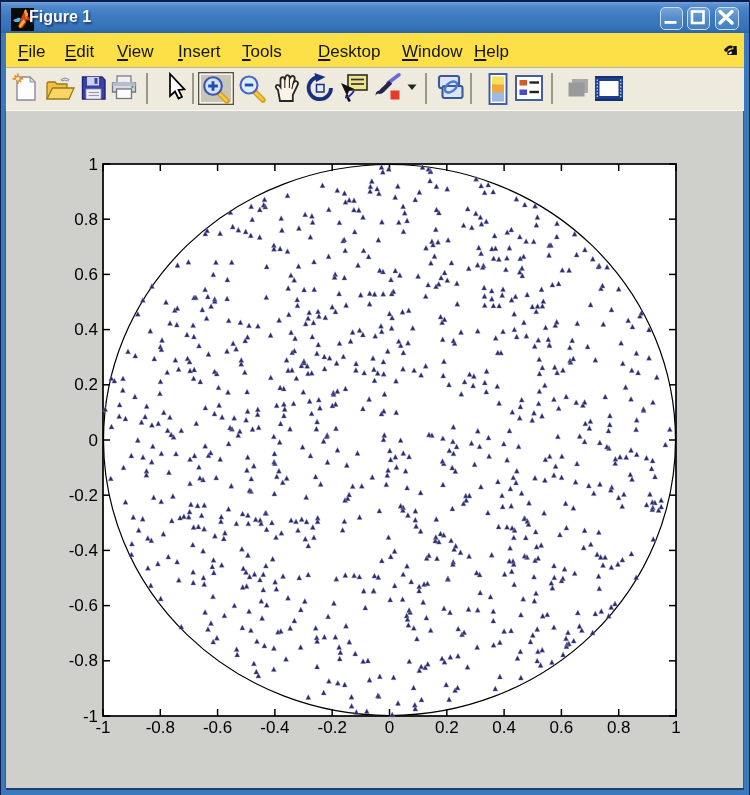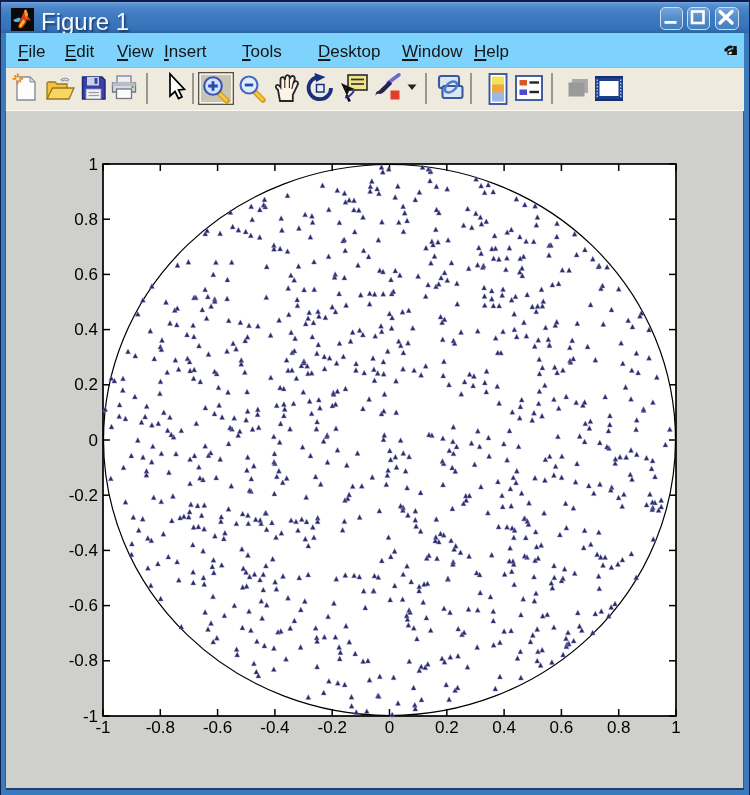--- a/index.html
+++ b/index.html
@@ -1,21 +1,21 @@
 <!DOCTYPE html>
 <html><head><meta charset="utf-8"><style>
 *{margin:0;padding:0;box-sizing:border-box}
 body{width:750px;height:795px;position:relative;overflow:hidden;font-family:"Liberation Sans",sans-serif;background:#3b79bd}
 #topline{position:absolute;left:0;top:0;width:750px;height:2px;background:#0e1c4e}
 #title{position:absolute;left:1px;top:2px;width:748px;height:31px;background:linear-gradient(#7aa7dd 0%,#5f94d2 6%,#4a86c8 20%,#3e7ac0 45%,#3a76bc 70%,#3570b6 88%,#2c649f 100%)}
-#title .txt{position:absolute;left:40px;top:6px;font-size:24px;font-weight:normal;color:#f7fafd;letter-spacing:0px;text-shadow:1.5px 1.5px 2px rgba(21,48,96,.85)}
+#title .txt{position:absolute;left:28px;top:6px;font-size:16px;font-weight:bold;color:#f7fafd;letter-spacing:0px;text-shadow:1.5px 1.5px 2px rgba(21,48,96,.85)}
 #mlicon{position:absolute;left:9px;top:5px}
 .wbtn{position:absolute;top:4.5px;width:23.5px;height:23px;border-radius:5px;border:1.8px solid #cddcef;background:linear-gradient(#76a5da 0%,#548dc9 50%,#4280c0 100%)}
 #bmin{left:658.5px} #bmax{left:685.5px} #bclose{left:714px}
-#menubar{position:absolute;left:6px;top:33px;width:738px;height:35px;background:#7dd3fc;border-bottom:1px solid #b7b4a5}
+#menubar{position:absolute;left:6px;top:33px;width:738px;height:35px;background:#fde047;border-bottom:1px solid #b7b4a5}
 .mi{position:absolute;top:8.5px;font-size:17px;color:#151515}
 .mi u{text-decoration-thickness:1.5px;text-underline-offset:2px}
 #mnarrow{position:absolute;left:718px;top:12px}
 #toolbar{position:absolute;left:6px;top:68px;width:738px;height:43px;background:#eeebde;border-bottom:1.5px solid #fbfaf4}
 #toolbar svg{position:absolute;top:5px}
 .tsep{position:absolute;top:5px;width:1.5px;height:31px;background:#9a988c}
 #figarea{position:absolute;left:6px;top:111px;width:738px;height:677px}
 #botline{position:absolute;left:6px;top:788px;width:738px;height:2px;background:#1d4071}
 #rline{position:absolute;left:743px;top:111px;width:1px;height:677px;background:#2c5f98}
 #lline{position:absolute;left:5px;top:111px;width:1px;height:677px;background:#2c5f98}
@@ -40,21 +40,21 @@
         <rect x="4" y="3.5" width="11.5" height="11.5" fill="none" stroke="#fff" stroke-width="2.6"></rect>
       </svg></div>
  <div class="wbtn" id="bclose"><svg width="20" height="19" viewBox="0 0 20 19">
         <path d="M4 3.5L16 15M16 3.5L4 15" stroke="#fff" stroke-width="3.4" stroke-linecap="round"></path>
       </svg></div>
 </div>
 <div id="menubar">
     <span class="mi" style="left:12px"><u>F</u>ile</span>
     <span class="mi" style="left:59px"><u>E</u>dit</span>
     <span class="mi" style="left:111px"><u>V</u>iew</span>
-    <span class="mi" style="left:158px"><u>I</u>nsert</span>
+    <span class="mi" style="left:172px"><u>I</u>nsert</span>
     <span class="mi" style="left:236px"><u>T</u>ools</span>
     <span class="mi" style="left:312px"><u>D</u>esktop</span>
     <span class="mi" style="left:396px"><u>W</u>indow</span>
     <span class="mi" style="left:468px"><u>H</u>elp</span>
  <svg id="mnarrow" width="14" height="11" viewBox="0 0 14 11">
       <circle cx="2" cy="5" r="1.8" fill="#111"></circle>
       <path d="M2 5 Q4.5 0.8 8.5 2.2" fill="none" stroke="#111" stroke-width="2.6"></path>
       <rect x="9.3" y="1" width="3.4" height="9" fill="#111"></rect>
       <polygon points="3.5,10 12.7,10 12.7,5 8,4.2 3.2,6.5" fill="#111"></polygon>
       <polygon points="4.2,8.2 7.2,6.2 8.2,8.2 5.4,9.4" fill="#f0ede1"></polygon>

